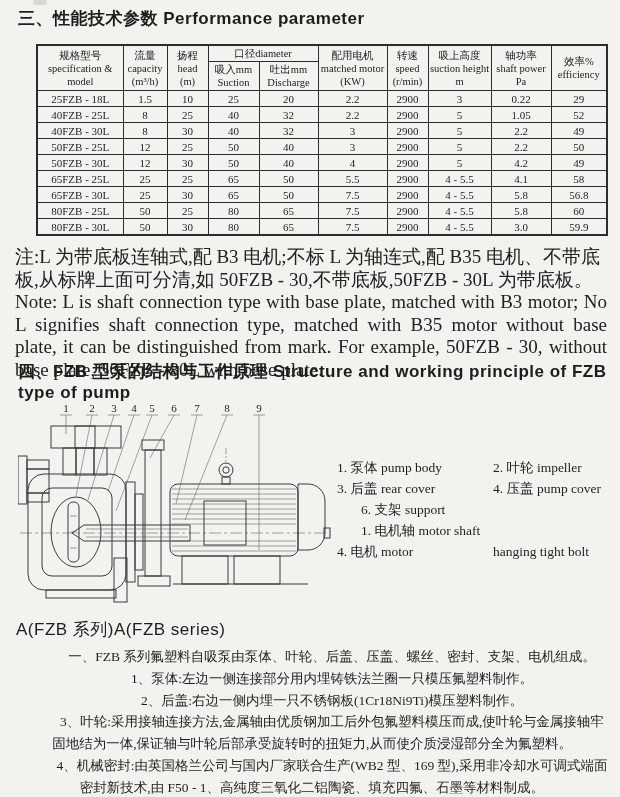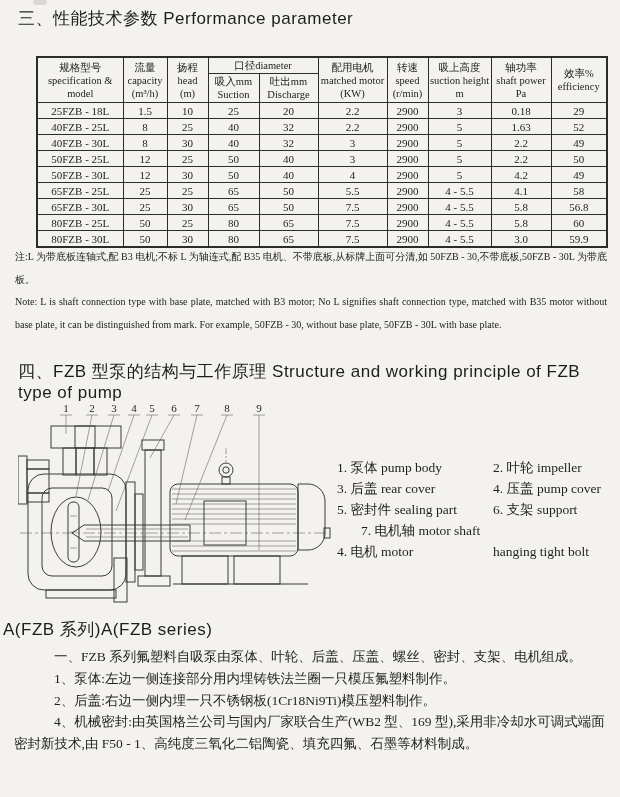--- a/index.html
+++ b/index.html
@@ -2,43 +2,43 @@
 <html><head>
 <meta charset="utf-8">
 <style>
   html,body{margin:0;padding:0;}
   body{
     width:620px;height:797px;position:relative;overflow:hidden;
     background:#f3f2ee;color:#262626;
     font-family:"Liberation Serif", serif;
   }
   .abs{position:absolute;}
-  .h-sans{font-family:"Liberation Sans", sans-serif;font-weight:400;font-size:17px;letter-spacing:.5px;color:#1d1d1d;}
+  .h-sans{font-family:"Liberation Sans", sans-serif;font-weight:700;font-size:17px;letter-spacing:.5px;color:#1d1d1d;}
   
-  #perf-table{left:36px;top:44px;margin-top:12px;}
+  #perf-table{left:36px;top:44px;}
   table{border-collapse:collapse;}
   table,th,td{border:1px solid #2c2c2c;}
   table{border-width:2px;}
   th{font-weight:normal;font-size:10.5px;line-height:13px;white-space:pre-line;padding:1px 1px;text-align:center;color:#222;}
   td{font-size:11px;height:15px;padding:0 2px;text-align:center;color:#1f1f1f;}
   
-  #notes{left:15px;top:246px;width:592px;font-size:10px;line-height:22.6px;color:#222;}
+  #notes{left:15px;top:246px;width:592px;font-size:19px;line-height:22.6px;color:#222;}
   #notes p{margin:0;}
   #note-en{text-align:justify;}
   
   #sec4-title{left:18px;top:360px;width:600px;}
   #diagram{left:18px;top:398px;}
   #parts{left:337px;top:457px;width:270px;font-size:13.5px;line-height:21px;color:#1f1f1f;}
   .parts-row{display:flex;}
   .parts-row span:first-child{width:132px;}
   .parts-row span:last-child{flex:1;margin-left:24px;}
   
-  #seriesA-head{left:3px;top:618px;}
+  #seriesA-head{left:16px;top:618px;}
   #paras{left:14px;top:646px;width:596px;font-size:13.5px;line-height:21.8px;color:#1f1f1f;}
-  #paras p{margin:0;text-indent:40px;}
+  #paras p{margin:0;text-indent:40px;text-align:center;}
   .smudge{left:33px;top:0;width:14px;height:5px;background:#c9c7c2;border-radius:2px;opacity:.6;}
   svg .ln{stroke:#3a3a3a;stroke-width:1;fill:none;}
   svg .thin{stroke:#5a5a5a;stroke-width:.55;fill:none;}
   svg text{font-family:"Liberation Serif",serif;font-size:11px;fill:#1f1f1f;}
 </style>
 </head>
 <body>
 
 <div class="abs smudge"></div>
 
@@ -95,34 +95,34 @@
 
         <tr>
           <td>25FZB - 18L</td>
           <td>1.5</td>
           <td>10</td>
           <td>25</td>
           <td>20</td>
           <td>2.2</td>
           <td>2900</td>
           <td>3</td>
-          <td>0.18</td>
+          <td>0.22</td>
           <td>29</td>
         </tr>
 
         <tr>
           <td>40FZB - 25L</td>
           <td>8</td>
           <td>25</td>
           <td>40</td>
           <td>32</td>
           <td>2.2</td>
           <td>2900</td>
           <td>5</td>
-          <td>1.63</td>
+          <td>1.05</td>
           <td>52</td>
         </tr>
 
         <tr>
           <td>40FZB - 30L</td>
           <td>8</td>
           <td>30</td>
           <td>40</td>
           <td>32</td>
           <td>3</td>
@@ -352,41 +352,41 @@
       <span>1. 泵体 pump body</span>
       <span>2. 叶轮 impeller</span>
     </div>
 
     <div class="parts-row">
       <span>3. 后盖 rear cover</span>
       <span>4. 压盖 pump cover</span>
     </div>
 
     <div class="parts-row">
-      <span>5. 密封件 sealing part</span>
       <span>6. 支架 support</span>
     </div>
 
     <div class="parts-row">
-      <span>7. 电机轴 motor shaft</span>
+      <span>1. 电机轴 motor shaft</span>
     </div>
 
     <div class="parts-row">
       <span>4. 电机 motor</span>
       <span>hanging tight bolt</span>
     </div>
 
 </div>
 
 <div class="abs h-sans" id="seriesA-head" style="font-weight:500;">A(FZB 系列)A(FZB series)</div>
 
 <div class="abs" id="paras">
 
     <p>一、FZB 系列氟塑料自吸泵由泵体、叶轮、后盖、压盖、螺丝、密封、支架、电机组成。</p>
 
     <p>1、泵体:左边一侧连接部分用内埋铸铁法兰圈一只模压氟塑料制作。</p>
 
     <p>2、后盖:右边一侧内埋一只不锈钢板(1Cr18Ni9Ti)模压塑料制作。</p>
 
+    <p>3、叶轮:采用接轴连接方法,金属轴由优质钢加工后外包氟塑料模压而成,使叶轮与金属接轴牢固地结为一体,保证轴与叶轮后部承受旋转时的扭矩力,从而使介质浸湿部分全为氟塑料。</p>
 
     <p>4、机械密封:由英国格兰公司与国内厂家联合生产(WB2 型、169 型),采用非冷却水可调式端面密封新技术,由 F50 - 1、高纯度三氧化二铝陶瓷、填充四氟、石墨等材料制成。</p>
 
 </div>
 
 </body></html>

